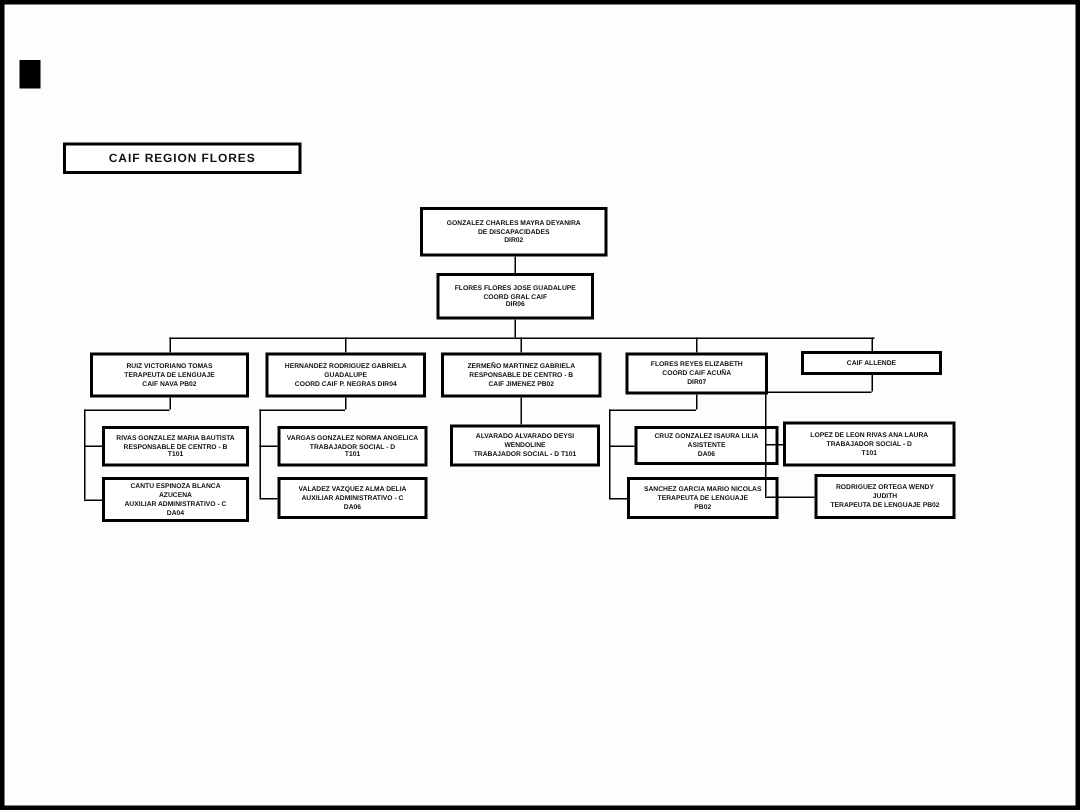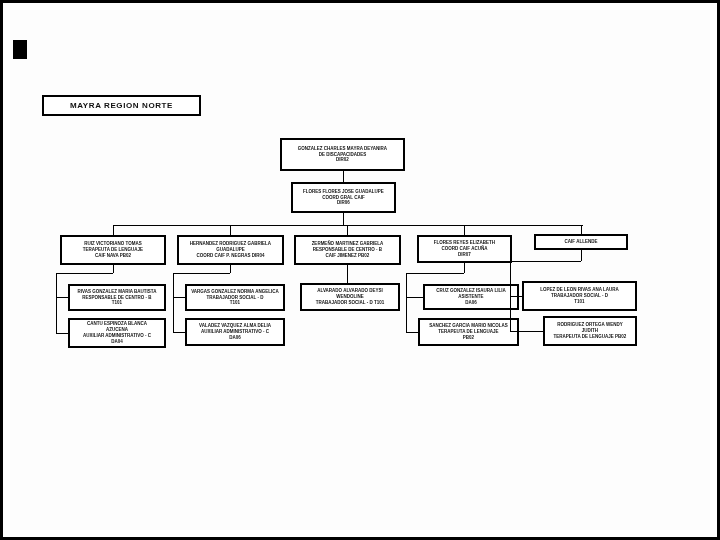--- a/index.html
+++ b/index.html
@@ -30,21 +30,21 @@
   }
   .node div{white-space:nowrap;}
   .seg{position:absolute;background:#000;}
 </style>
 </head>
 <body>
 
 <div class="frame">
   <div class="corner-mark"></div>
   <div class="titlebox">
-    <span>MAYRA REGION NORTE</span>
+    <span>CAIF REGION FLORES</span>
   </div>
 
 <div class="node" style="left: 277px; top: 135px; width: 125px; height: 33px;">
       <div>GONZALEZ CHARLES MAYRA DEYANIRA</div>
       <div>DE DISCAPACIDADES</div>
       <div>DIR02</div>
     </div>
     <div class="node" style="left: 288px; top: 179px; width: 105px; height: 31px;">
       <div>FLORES FLORES JOSE GUADALUPE</div>
       <div>COORD GRAL CAIF</div>

